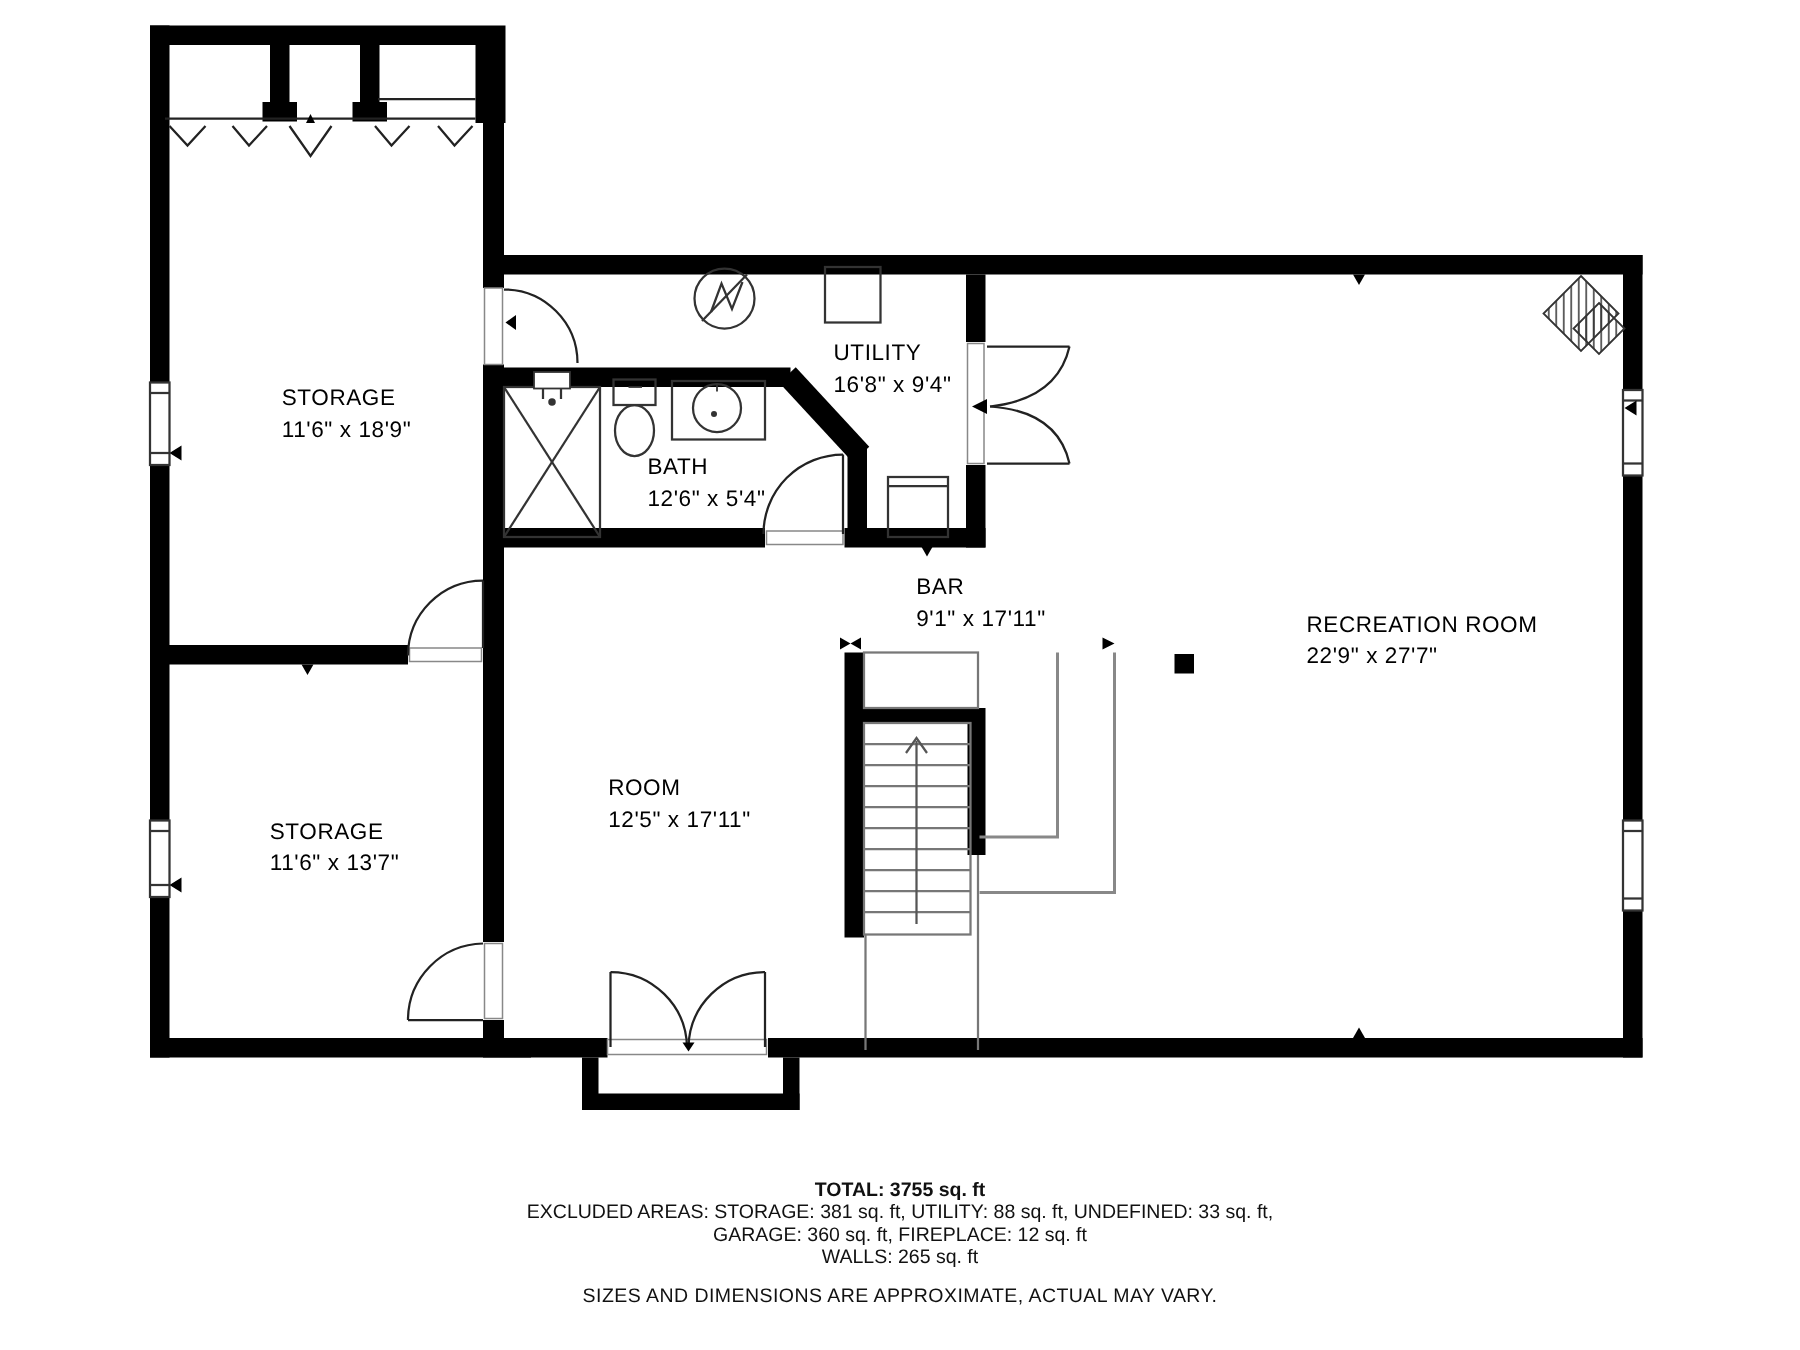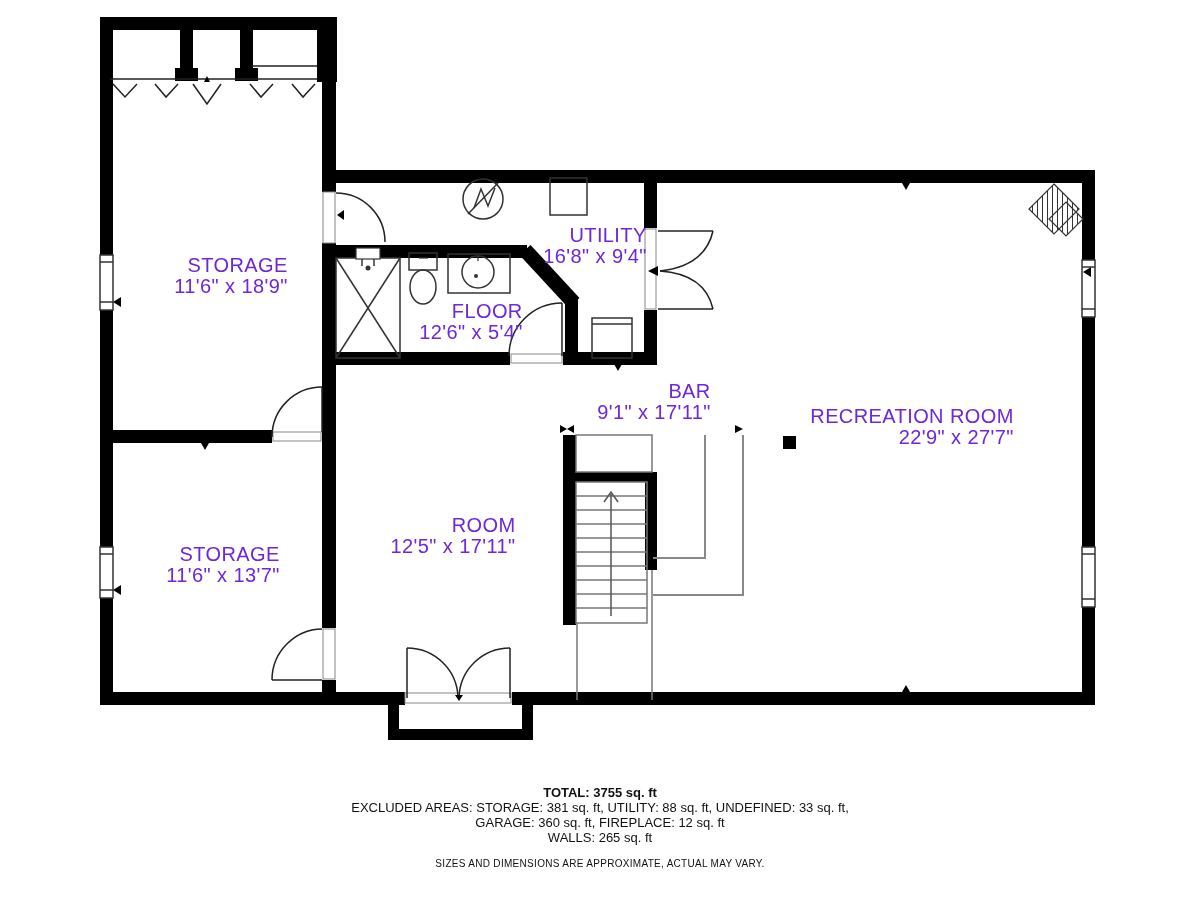--- a/index.html
+++ b/index.html
@@ -2,29 +2,29 @@
 <html><head>
 <meta charset="utf-8">
 <style>
   html,body{margin:0;padding:0;background:#ffffff;}
   .plan{
     position:relative;width:1200px;height:900px;background:#ffffff;
     font-family:"Liberation Sans", sans-serif;color:#111;overflow:hidden;
   }
   .plan svg{position:absolute;left:0;top:0;}
   .room-label{
-    position:absolute;text-align:right;transform:translateX(-50%);
-    font-size:20px;line-height:21px;letter-spacing:.4px;white-space:nowrap;color:#6d28d9;
+    position:absolute;text-align:left;transform:translateX(-50%);
+    font-size:15px;line-height:21px;letter-spacing:.4px;white-space:nowrap;color:#000000;
   }
   .summary{
     position:absolute;left:600px;top:785px;transform:translateX(-50%);
     text-align:center;font-size:13px;line-height:15px;width:1000px;color:#111;
   }
   .summary .total{font-weight:bold;}
-  .summary .disclaimer{margin-top:11px;font-size:10px;letter-spacing:.3px;}
+  .summary .disclaimer{margin-top:11px;font-size:13px;letter-spacing:.3px;}
 </style>
 </head>
 <body>
 
 <div class="plan">
 
 <svg width="1200" height="900" viewBox="0 0 1200 900">
   <defs>
     <pattern id="hatch" width="5" height="5" patternUnits="userSpaceOnUse">
       <path d="M2.5,0 V5" stroke="#333" stroke-width="1"></path>
@@ -239,32 +239,32 @@
     <path d="M735,425 L743,429 L735,433 Z"></path>
     <path d="M344,210 L337,215 L344,220 Z"></path>
   </g>
 </svg>
 
 <div class="room-label" style="left:231px;top:255px">
   <div>STORAGE</div>
   <div>11'6" x 18'9"</div>
 </div>
 <div class="room-label" style="left:471px;top:301px">
-  <div>FLOOR</div>
+  <div>BATH</div>
   <div>12'6" x 5'4"</div>
 </div>
 <div class="room-label" style="left:595px;top:225px">
   <div>UTILITY</div>
   <div>16'8" x 9'4"</div>
 </div>
 <div class="room-label" style="left:654px;top:381px">
   <div>BAR</div>
   <div>9'1" x 17'11"</div>
 </div>
-<div class="room-label" style="left:912px;top:406px">
+<div class="room-label" style="left:948px;top:406px">
   <div>RECREATION ROOM</div>
   <div>22'9" x 27'7"</div>
 </div>
 <div class="room-label" style="left:453px;top:515px">
   <div>ROOM</div>
   <div>12'5" x 17'11"</div>
 </div>
 <div class="room-label" style="left:223px;top:544px">
   <div>STORAGE</div>
   <div>11'6" x 13'7"</div>

